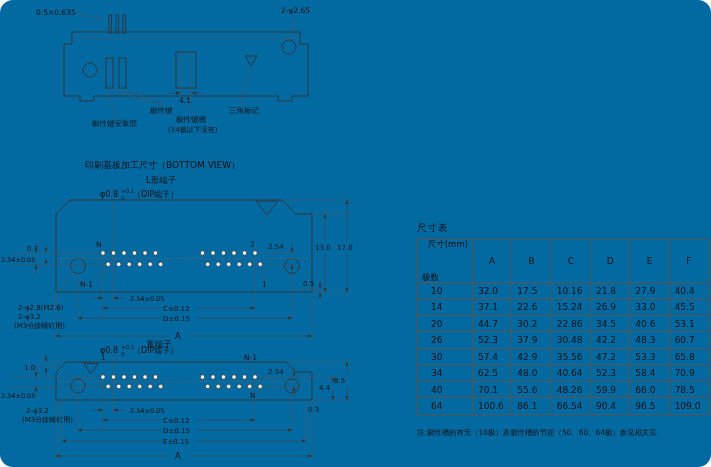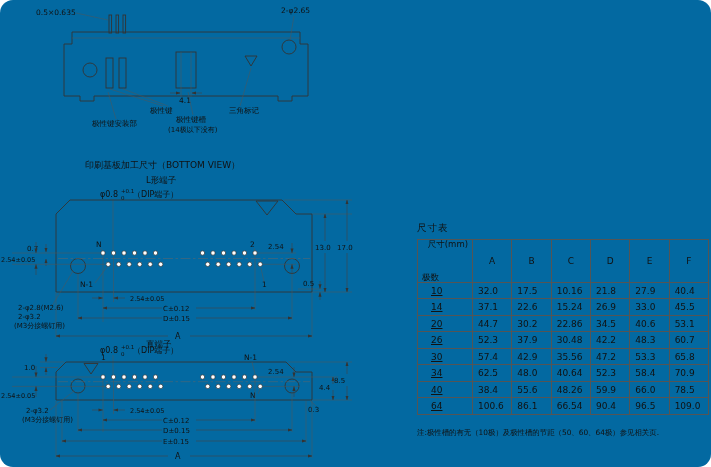--- a/index.html
+++ b/index.html
@@ -25,21 +25,21 @@
   .table-panel { position:absolute; left:417px; top:222px; width:294px; }
   .tbl-title { font-size:9.5px; margin-bottom:4px; letter-spacing:1px; }
   table { border-collapse:collapse; width:292px; table-layout:fixed; }
   th, td { border:1px solid #555; font-size:9px; font-weight:normal; height:15.5px; padding:0; }
   thead th { height:27px; }
   th.corner { width:54px; }
   .corner-inner { display:flex; flex-direction:column; justify-content:space-between; height:100%; padding:2px 4px; font-size:8.5px; line-height:1.05;gap:20px; }
   .corner-inner .unit { align-self:flex-end; }
   .corner-inner .poles { align-self:flex-start; }
   th.col { text-align:center; }
-  td.poles-cell { text-align:left; padding-left:13px;text-decoration:underline; }
+  td.poles-cell { text-align:left; padding-left:13px; }
   td.val { text-align:left; padding-left:5px; }
   .tbl-note { font-size:7.4px; margin-top:13px; white-space:nowrap; }
 </style>
 </head>
 <body>
 
 <div class="page">
 
   <svg class="drawing" width="415" height="467" viewBox="0 0 415 467">
     <defs>
@@ -395,21 +395,21 @@
             <td class="val">62.5</td>
             <td class="val">48.0</td>
             <td class="val">40.64</td>
             <td class="val">52.3</td>
             <td class="val">58.4</td>
             <td class="val">70.9</td>
           </tr>
 
           <tr>
             <td class="poles-cell">40</td>
-            <td class="val">38.4</td>
+            <td class="val">70.1</td>
             <td class="val">55.6</td>
             <td class="val">48.26</td>
             <td class="val">59.9</td>
             <td class="val">66.0</td>
             <td class="val">78.5</td>
           </tr>
 
 
 
           <tr>

